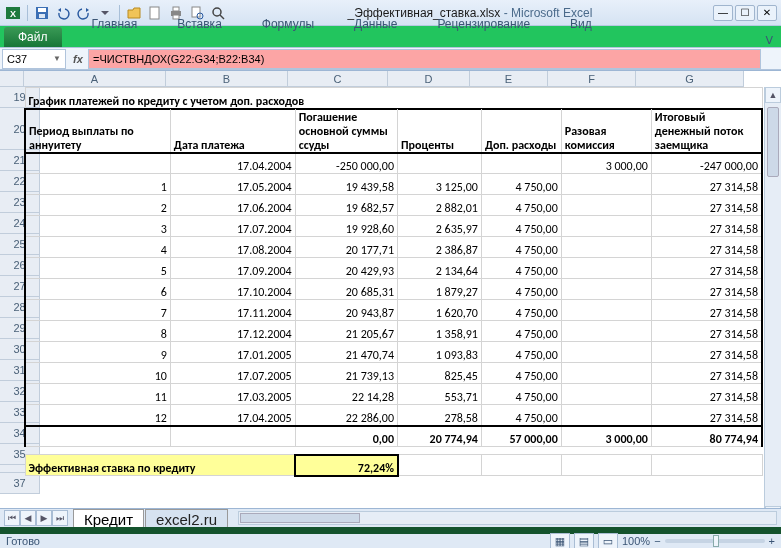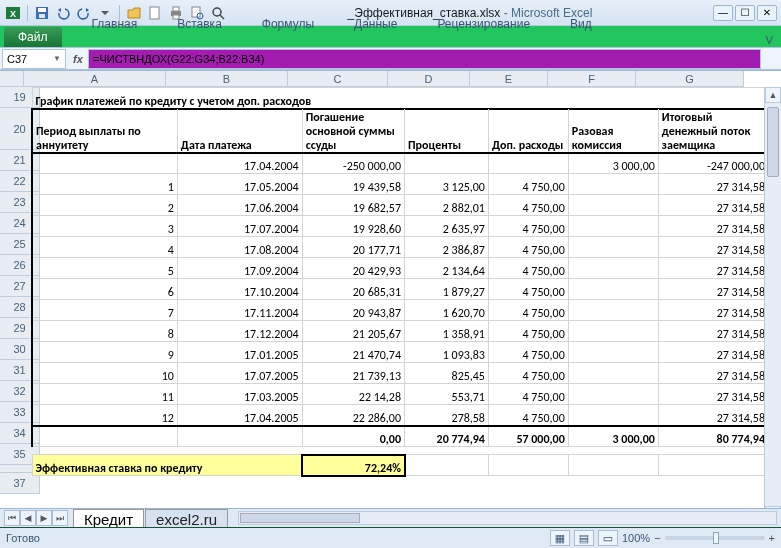--- a/index.html
+++ b/index.html
@@ -21,32 +21,32 @@
   .file-tab { background: #217346; background: #2a6a2f; background: #19773c; background:#1e7f45; background: #2b7e44; color:#fff; padding: 3px 14px; font-size:12px; border-radius: 3px 3px 0 0; background: linear-gradient(#2fa55e,#157a3a); }
   .file-tab { background: linear-gradient(#3a9a56,#177638); }
   .rtab { padding: 16px 10px; font-size: 12px; color: #3b5575; cursor: default; }
   .ribbon-toggle { margin-left: auto; padding-right: 8px; color:#3b5575; font-size:11px; }
   
   
   .fxbar { height: 22px; background: #eef4fb; border-bottom: 1px solid #b0c4dc; display: flex; align-items:center; }
   .namebox { width: 64px; height: 20px; margin: 1px 2px; background:#fff; border:1px solid #b0c4dc; display:flex; align-items:center; padding:0 4px; font-size:11px; }
   .namebox .dd { margin-left:auto; color:#666; font-size:8px; }
   .fx-icon { width:20px; text-align:center; font-style:italic; color:#555; font-weight:bold; }
-  .formula-input { flex:1; height:20px; background:#a21caf; border:1px solid #b0c4dc; padding:0 4px; font-size:11px; display:flex; align-items:center; margin-right:20px; }
+  .formula-input { flex:1; height:20px; background:#fca5a5; border:1px solid #b0c4dc; padding:0 4px; font-size:11px; display:flex; align-items:center; margin-right:20px; }
   
   
   .grid-wrap { position: relative; background:#fff; height: 452px; overflow:hidden; border-top:1px solid #9db6d4; }
   .corner { position:absolute; left:0; top:0; width:24px; height:16px; background:#e8edf4; border-right:1px solid #c1cddb; border-bottom:1px solid #c1cddb; }
   .colheads { position:absolute; left:24px; top:0; height:16px; display:flex; }
   .colhead { background:#e8edf4; border-right:1px solid #c1cddb; border-bottom:1px solid #c1cddb; display:flex; align-items:center; justify-content:center; color:#4a6178; font-size:11px; }
   .rowheads { position:absolute; left:0; top:16px; width:40px; }
   .rowhead { background:#e8edf4; border-right:1px solid #c1cddb; border-bottom:1px solid #c1cddb; display:flex; align-items:center; justify-content:center; color:#4a6178; height:21px; font-size:11px; }
   
   .cells { position:absolute; left:24px; top:16px; right:18px; }
-  table.sheet { border-collapse: collapse; table-layout: fixed; width:100%;margin-left:7px; }
+  table.sheet { border-collapse: collapse; table-layout: fixed; width:100%; }
   table.sheet td { border:1px solid #d4d4d4; height:21px; padding:0 3px; font-size:12px; font-family: Calibri, Arial, sans-serif; white-space:nowrap; overflow:hidden; vertical-align:bottom; }
   
   .hdr td { font-weight:bold; vertical-align:top; }
   .hdr1 td { border-top:2px solid #000; }
   .thick-b td { border-bottom:2px solid #000; }
   .bord-l { border-left:2px solid #000 !important; }
   .bord-r { border-right:2px solid #000 !important; }
   .bord-t { border-top:2px solid #000 !important; }
   .bord-b { border-bottom:2px solid #000 !important; }
   .num { text-align:right; }
@@ -59,21 +59,21 @@
   
   .sheet-tabs-row { position:absolute; bottom:21px; left:0; right:0; height:19px; background:#dfe9f5; display:flex; align-items:center; border-top:1px solid #9db6d4; }
   .tab-nav { display:flex; gap:0; padding:0 4px; }
   .tab-nav-btn { width:16px; height:16px; border:1px solid #a9bdd4; background:#eef4fb; display:flex; align-items:center; justify-content:center; font-size:9px; color:#556; }
   .sheet-tab { background:#fff; border:1px solid #999; border-bottom:none; padding:1px 10px; font-size:15px; margin-left:1px; border-radius:0 0 3px 3px; transform: translateY(1px); }
   .sheet-tab.inactive { background:#d6e2f0; color:#222; }
   .tabs-scroll { flex:1; height:14px; background:#e6edf6; border:1px solid #bcd; margin:0 4px 0 10px; position:relative; }
   .tabs-scroll .thumb { position:absolute; left:1px; top:1px; width:120px; height:10px; background:#cdd9e8; border:1px solid #aab; }
   
   
-  .statusbar { position:absolute; bottom:0; left:0; right:0; height:21px; background:#dfe9f5; border-top:1px solid #14532d; display:flex; align-items:center; padding:0 6px; color:#3b5575; font-size:11px; }
+  .statusbar { position:absolute; bottom:0; left:0; right:0; height:21px; background:#dfe9f5; border-top:7px solid #14532d; display:flex; align-items:center; padding:0 6px; color:#3b5575; font-size:11px; }
   .status-right { margin-left:auto; display:flex; align-items:center; gap:4px; }
   .view-btn { width:20px; height:16px; border:1px solid #a9bdd4; background:#eef4fb; display:flex; align-items:center; justify-content:center; }
   .zoom-slider { width:100px; height:4px; background:#c6d4e4; position:relative; border-radius:2px; }
   .zoom-slider .zthumb { position:absolute; left:48px; top:-4px; width:6px; height:12px; background:#eef4fb; border:1px solid #8aa; }
   
   
   .vscroll { position:absolute; right:0; top:16px; bottom:0; width:17px; background:#e6edf6; border-left:1px solid #bcd; }
   .vscroll .vthumb { position:absolute; top:20px; left:2px; right:2px; height:70px; background:#cdd9e8; border:1px solid #aab; border-radius:2px; }
   .vscroll .varr { position:absolute; left:0; right:0; height:16px; background:#eef4fb; border:1px solid #bcd; display:flex; align-items:center; justify-content:center; font-size:9px; color:#556; }
   .vscroll .up { top:0; } .vscroll .dn { bottom:0; }

